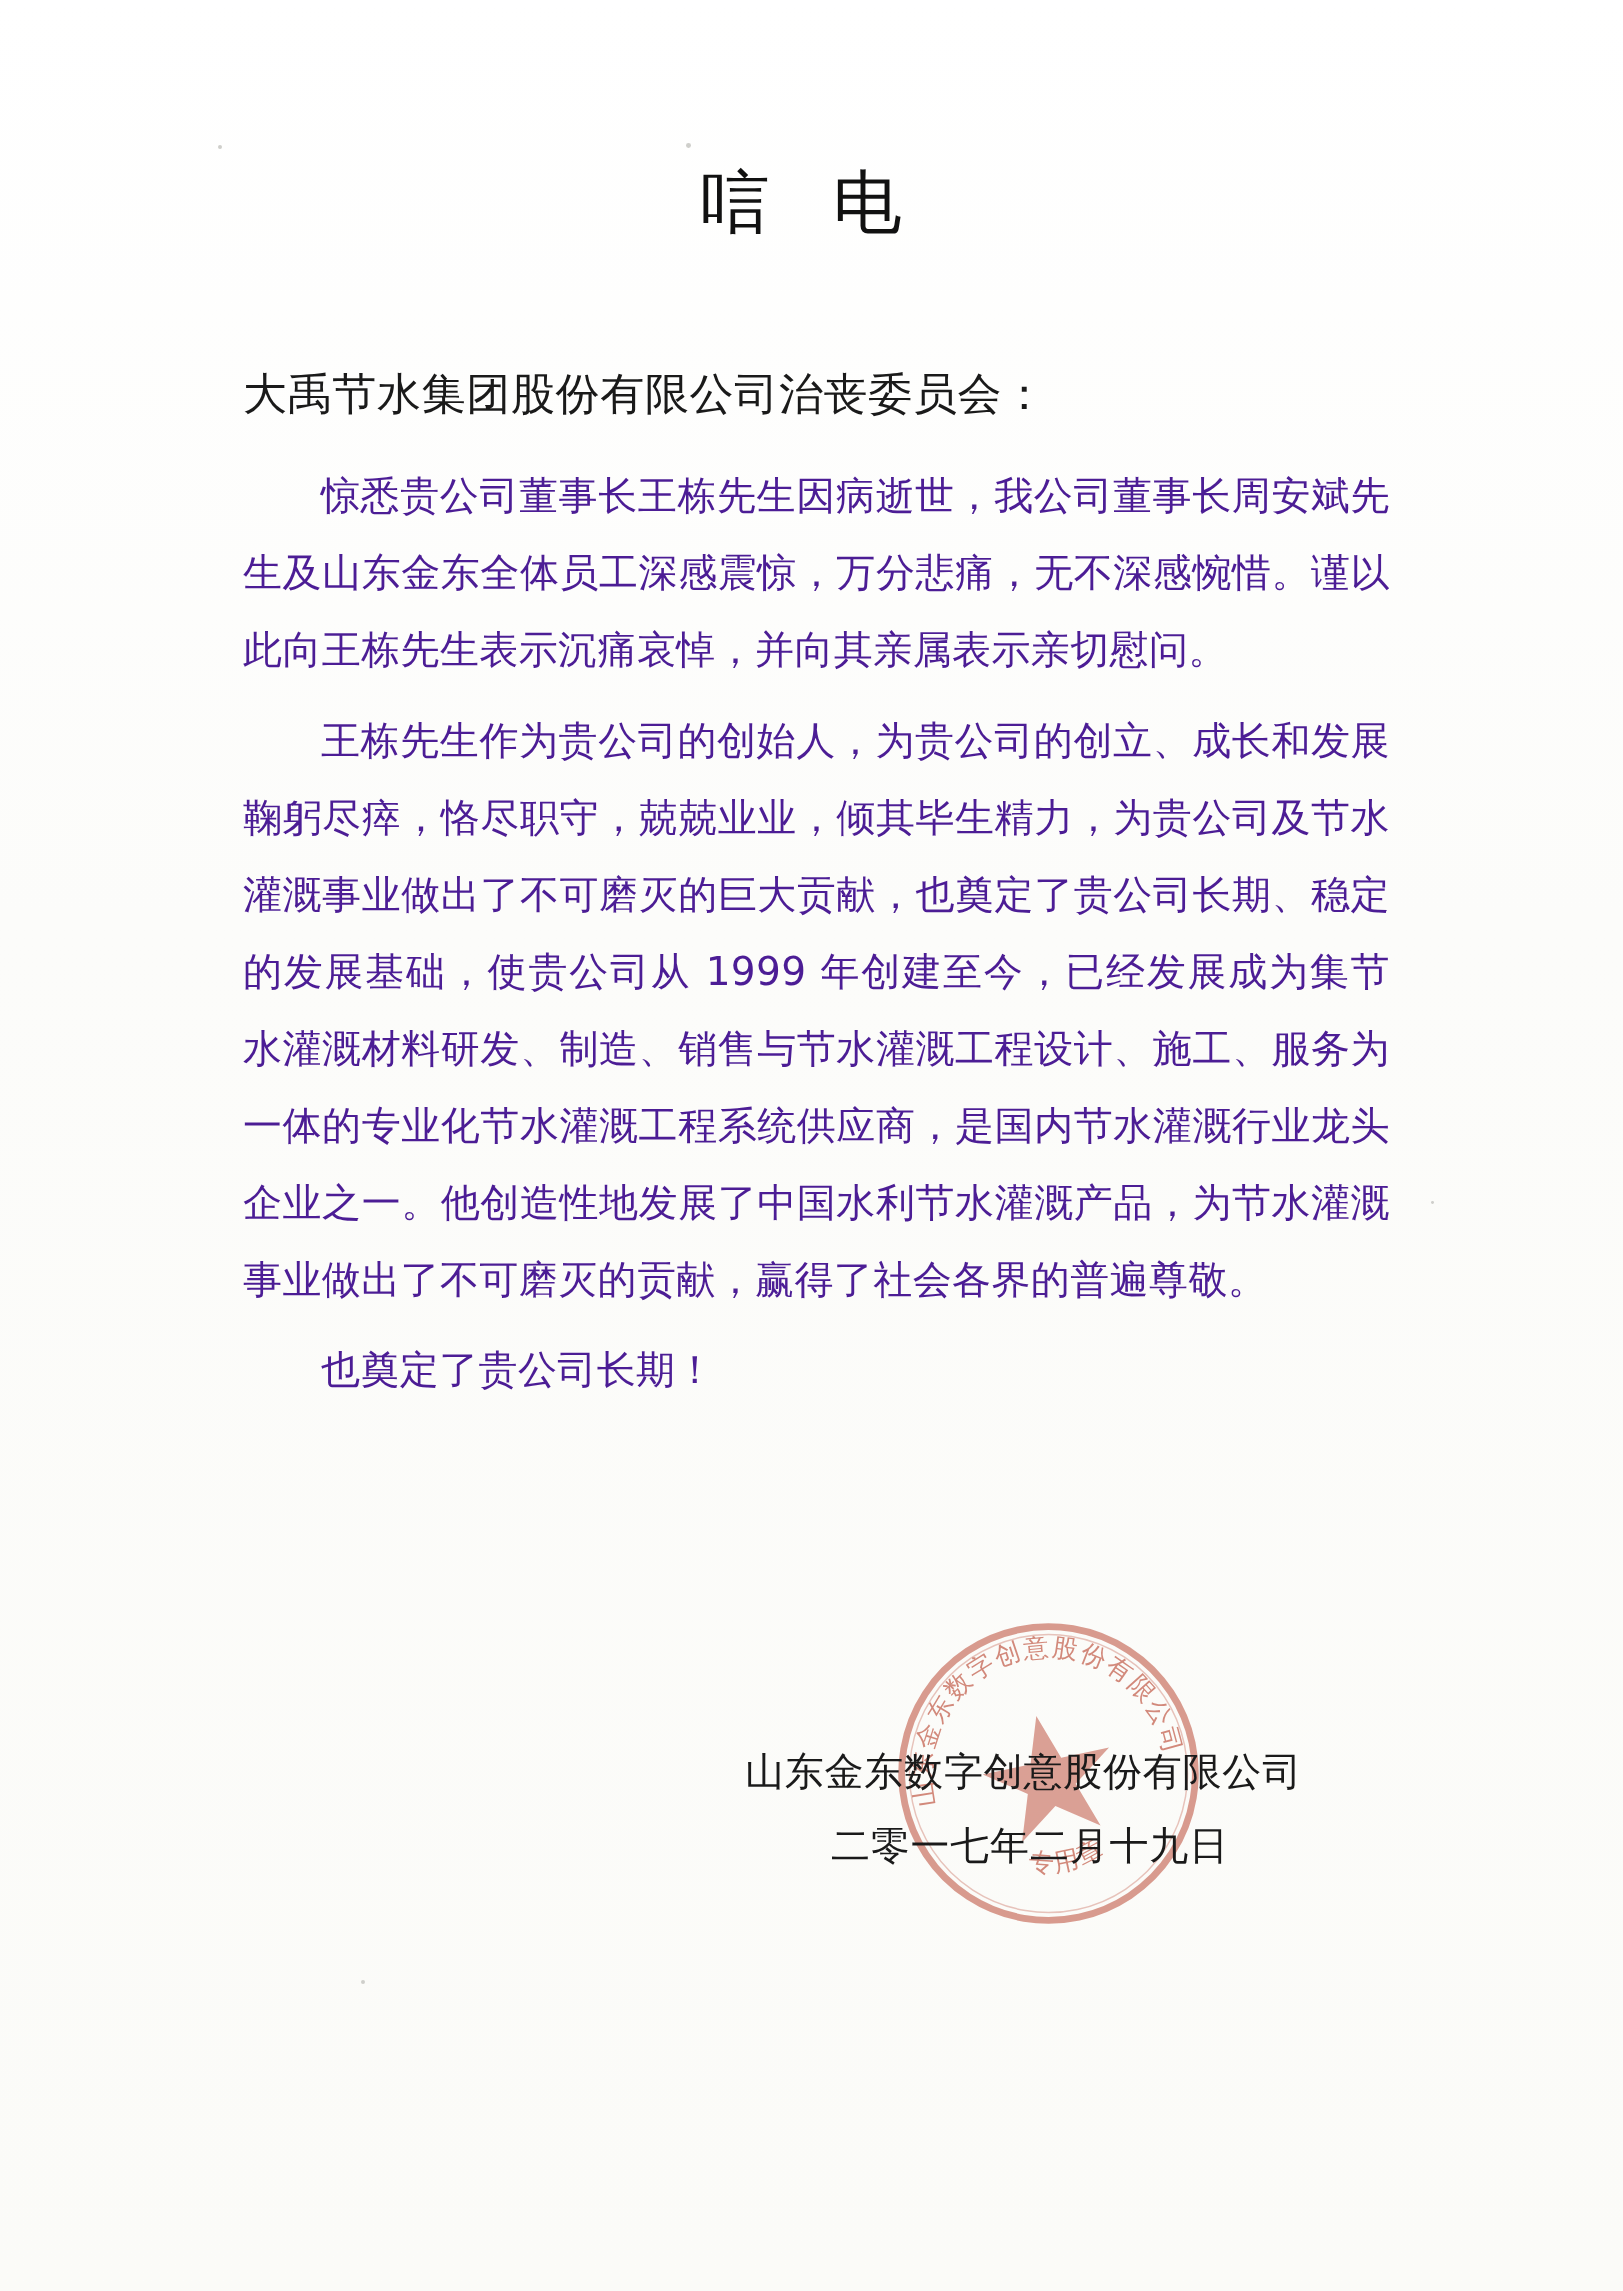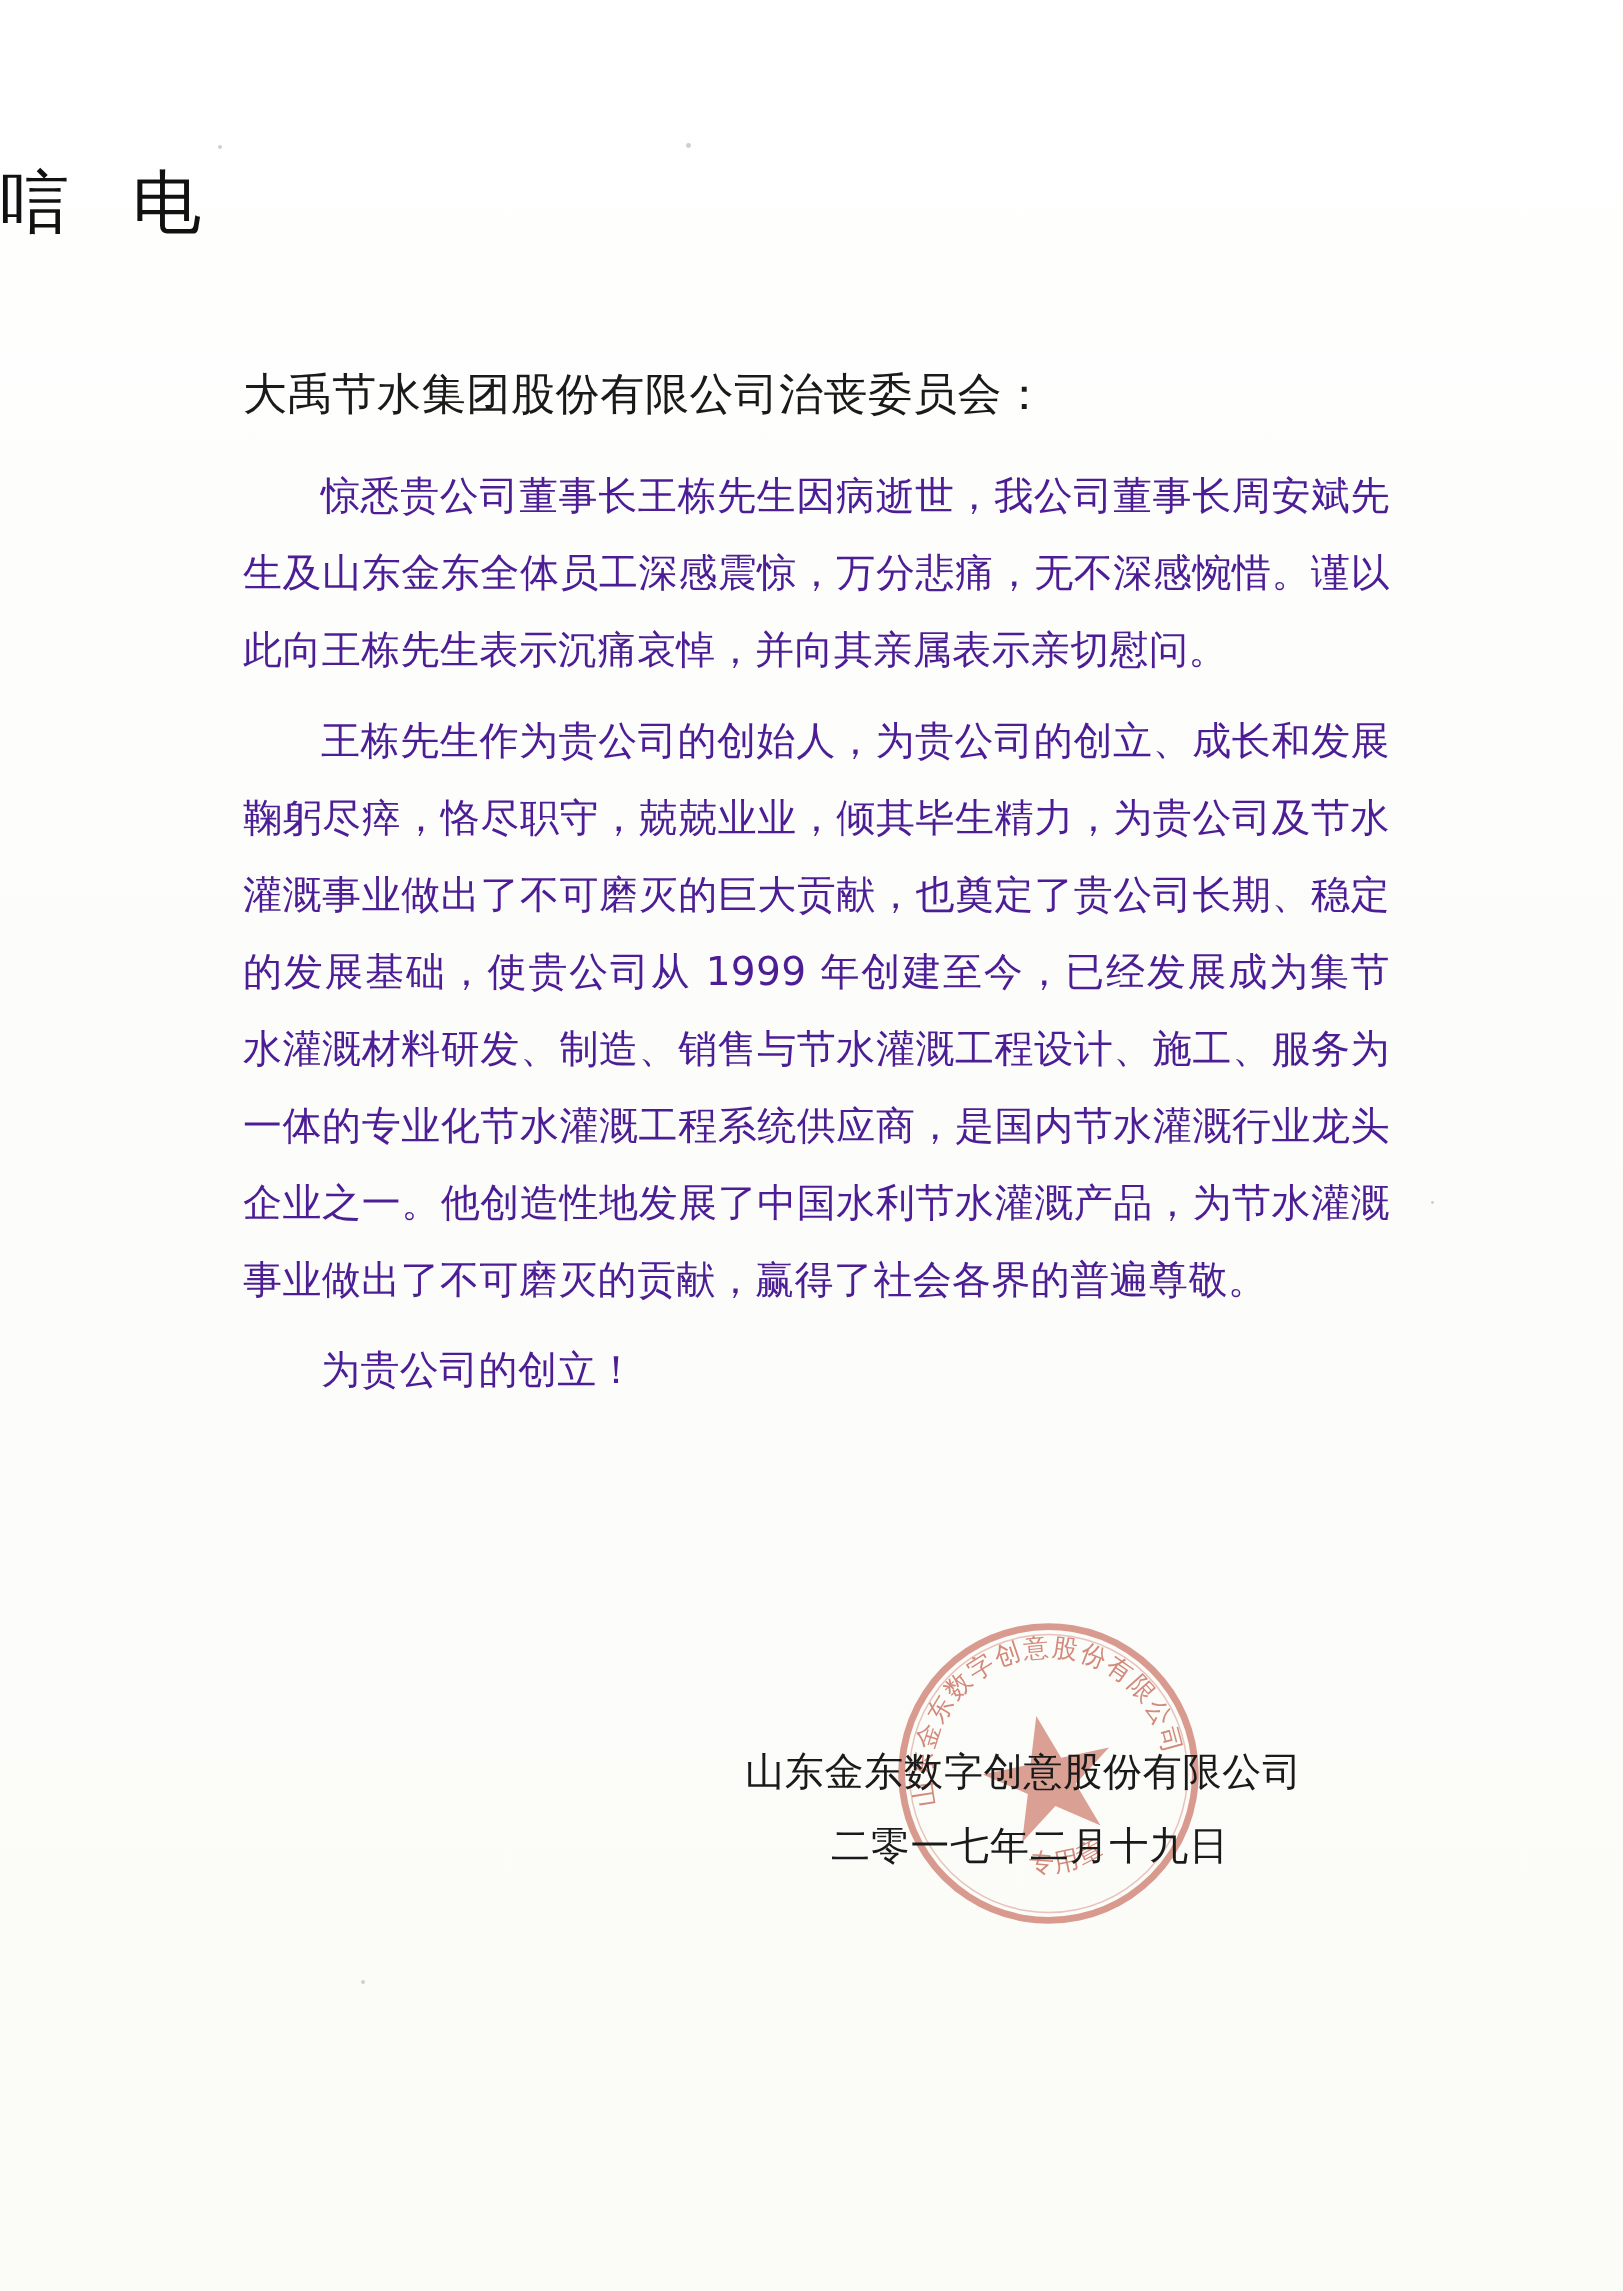--- a/index.html
+++ b/index.html
@@ -30,21 +30,21 @@
     inset: 0;
     background: linear-gradient(180deg, #ffffff 0%, #fcfcfa 40%, #fbfbf8 100%);
     pointer-events: none;
   }
 
   .doc-title {
     position: absolute;
     top: 157px;
     left: 0;
     width: 1623px;
-    text-align: left;
+    text-align: center;
     font-size: 69px;
     letter-spacing: 0.30em;
     font-weight: 500;
     color: #111111;
     font-family: "DejaVu Sans", sans-serif;
   }
 
   .body-block {
     position: absolute;
     top: 372px;
@@ -136,21 +136,21 @@
   <div class="speck s2"></div>
   <div class="speck s3"></div>
   <div class="speck s4"></div>
 
   <div class="doc-title">唁    电</div>
 
   <div class="body-block">
     <div class="salutation">大禹节水集团股份有限公司治丧委员会：</div>
     <p class="para">惊悉贵公司董事长王栋先生因病逝世，我公司董事长周安斌先生及山东金东全体员工深感震惊，万分悲痛，无不深感惋惜。谨以此向王栋先生表示沉痛哀悼，并向其亲属表示亲切慰问。</p>
     <p class="para">王栋先生作为贵公司的创始人，为贵公司的创立、成长和发展鞠躬尽瘁，恪尽职守，兢兢业业，倾其毕生精力，为贵公司及节水灌溉事业做出了不可磨灭的巨大贡献，也奠定了贵公司长期、稳定的发展基础，使贵公司从 1999 年创建至今，已经发展成为集节水灌溉材料研发、制造、销售与节水灌溉工程设计、施工、服务为一体的专业化节水灌溉工程系统供应商，是国内节水灌溉行业龙头企业之一。他创造性地发展了中国水利节水灌溉产品，为节水灌溉事业做出了不可磨灭的贡献，赢得了社会各界的普遍尊敬。</p>
-    <p class="para tight">为贵公司的创立！</p>
+    <p class="para tight">也奠定了贵公司长期！</p>
   </div>
 
   <div class="seal">
     <svg width="323" height="323" viewBox="0 0 330 330" xmlns="http://www.w3.org/2000/svg">
       <g transform="rotate(-12 165 165)">
         <circle cx="165" cy="165" r="150" fill="none" stroke="#b9442f" stroke-width="7" opacity="0.85"></circle>
         <circle cx="165" cy="165" r="142" fill="none" stroke="#b9442f" stroke-width="1.5" opacity="0.5"></circle>
         <path d="M165 105 L181 152 L231 152 L190 181 L206 228 L165 199 L124 228 L140 181 L99 152 L149 152 Z" fill="#b9442f" opacity="0.8"></path>
         <path id="sealTop" d="M 45 165 A 120 120 0 0 1 285 165" fill="none"></path>
         <path id="sealBot" d="M 65 165 A 100 100 0 0 0 265 165" fill="none"></path>

